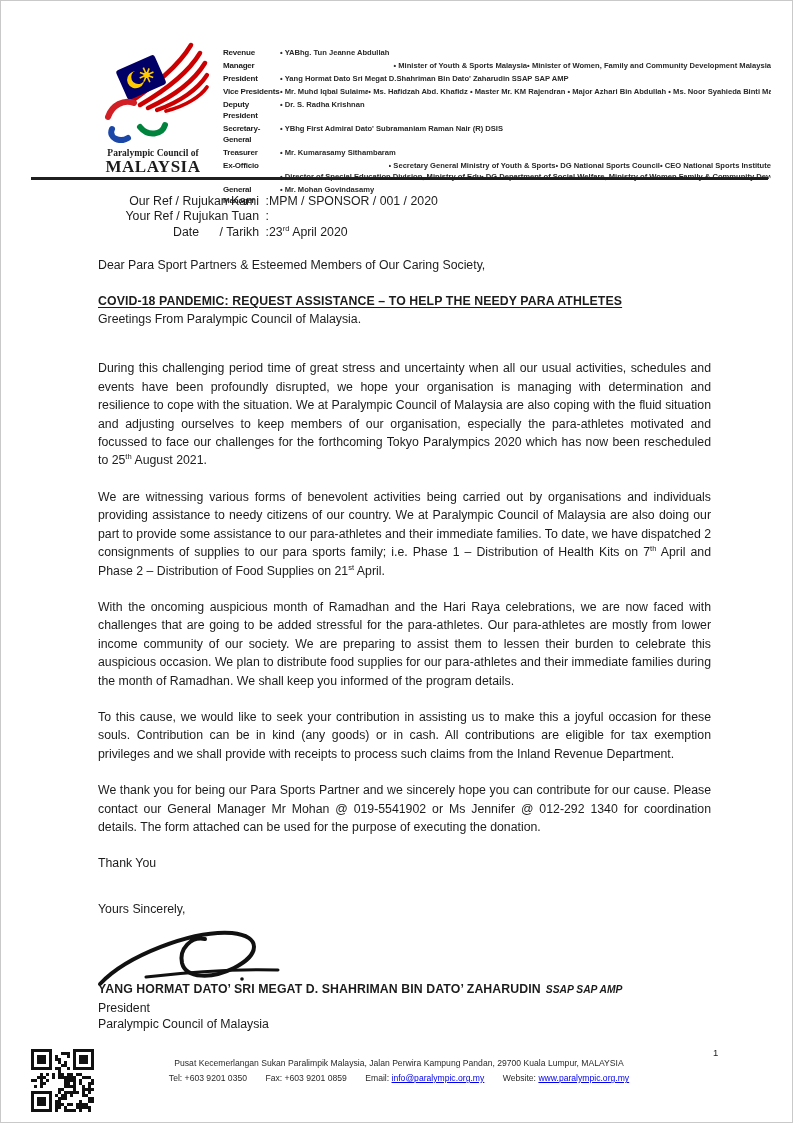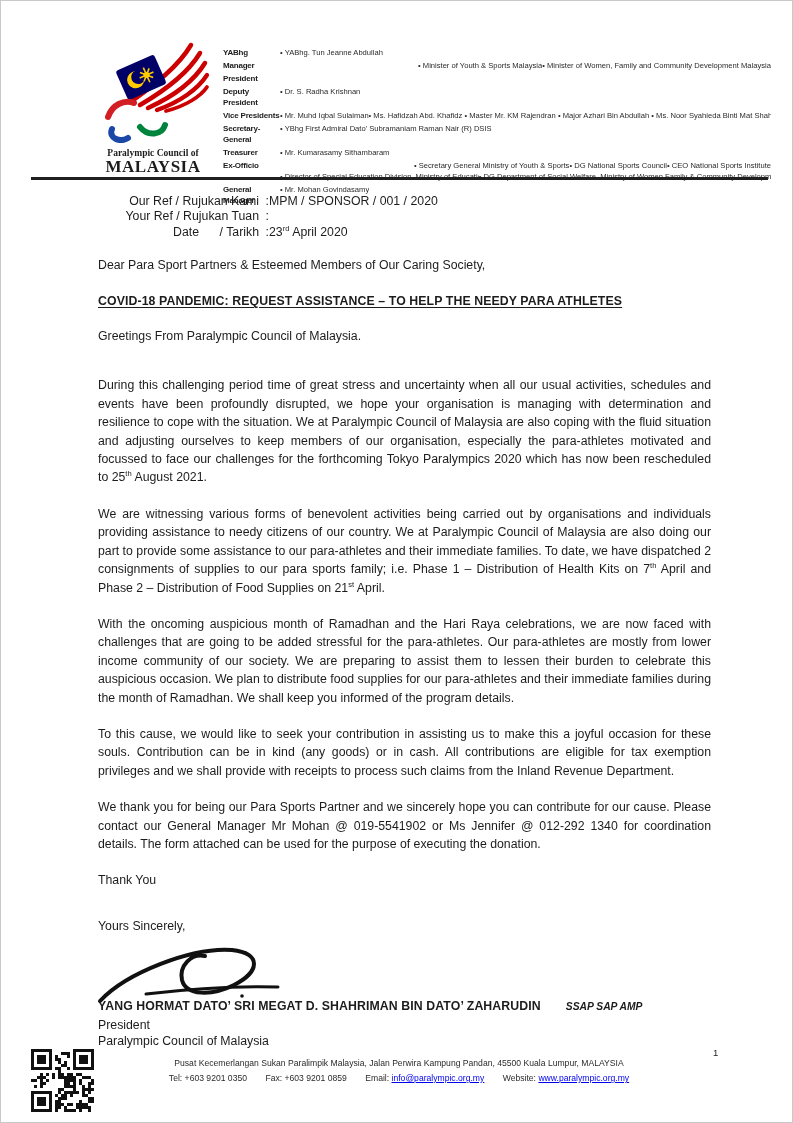--- a/index.html
+++ b/index.html
@@ -8,40 +8,40 @@
     background:#ffffff; color:#1c1c1c; overflow:hidden;
     font-family:"Liberation Sans", sans-serif;
     border:1px solid #c9c9c9; box-sizing:border-box;
   }
   
   .logo{position:absolute; left:93px; top:38px; width:118px; height:136px; text-align:center;}
   .lh-officials{position:absolute; left:222px; top:46px; width:548px;}
   .lh-row{display:flex; align-items:flex-start; margin-bottom:2px;}
   .lh-role{flex:0 0 57px; font-size:8px; font-weight:bold; line-height:11px; letter-spacing:-0.2px;}
   .lh-lines{flex:1; min-width:0;}
-  .lh-line{display:flex; font-size:7.6px; line-height:11px; color:#2a2a2a;}
+  .lh-line{display:flex; font-size:7.6px; line-height:11px; color:#2a2a2a;font-weight:bold;}
   .lh-line.multi{justify-content:flex-end;}
   .lh-item{white-space:nowrap; overflow:hidden;}
   .lh-item::before{content:"•  ";}
   .rule{position:absolute; left:30px; right:24px; top:176px; height:3px; background:#1f1f1f;}
   
   .body-block{position:absolute; left:97px; top:193px; width:613px; font-size:12.3px; line-height:18.4px;}
   .ref-row{display:flex; line-height:15.4px;text-align:right;}
   .ref-label{flex:0 0 161px; white-space:pre;}
   .ref-colon{flex:0 0 10px;}
   .salutation{margin-top:16px;}
   .subject{margin-top:17px; font-weight:bold; text-decoration:underline; text-underline-offset:2px; letter-spacing:0.1px;}
-  .greeting{margin-top:17px;}
+  .greeting{}
   p.para{margin:18px 0 0 0; text-align:justify;}
   p.para.first{margin-top:31px;}
   .thankyou{margin-top:18px;}
   .closing{margin-top:27px;}
   .sig-wrap{margin:4px 0 -16px -6px; height:74px;}
   .sig-name{font-weight:bold; font-size:12.3px; letter-spacing:0.1px;}
-  .sig-honorific{font-weight:bold; font-style:italic; font-size:10.3px; padding-left:25px;}
+  .sig-honorific{font-weight:bold; font-style:italic; font-size:10.3px; padding-left:5px;}
   .sig-title, .sig-org{line-height:16.5px;}
   sup{font-size:0.62em; vertical-align:super; line-height:0;}
   
   .qr{position:absolute; left:30px; top:1048px; width:63px; height:63px;}
   .footer-text{position:absolute; left:90px; top:1055px; width:616px; text-align:center; font-size:8.6px; line-height:15px; color:#2a2a2a;}
   .footer-link{color:#0000EE; text-decoration:underline;}
   .footer-seg{padding:0 8px;}
   .page-number{position:absolute; left:712px; top:1046px; font-size:9.5px;}
   .logo-text-top{font-family:"Liberation Serif", serif; font-weight:bold; font-size:9.5px; margin-top:1px;}
   .logo-text-bottom{font-family:"Liberation Serif", serif; font-weight:bold; font-size:17px; letter-spacing:0.5px; margin-top:-1px;}
@@ -82,53 +82,58 @@
         <path d="M18,90 C14,99 26,104 34,99" stroke="#1B47A8" stroke-width="6"></path>
         <path d="M46,88 C54,98 68,96 71,86" stroke="#00843D" stroke-width="6"></path>
       </g>
     </svg>
     <div class="logo-text-top">Paralympic Council of</div>
     <div class="logo-text-bottom">MALAYSIA</div>
   </div>
 
   <div class="lh-officials" id="lh-officials">
       <div class="lh-row">
-        <span class="lh-role">YABhg</span>
+        <span class="lh-role">Revenue</span>
         <div class="lh-lines">
           <div class="lh-line">
             <span class="lh-item">YABhg. Tun Jeanne Abdullah</span>
           </div>
         </div>
       </div>
       <div class="lh-row">
         <span class="lh-role">Manager</span>
         <div class="lh-lines">
           <div class="lh-line multi">
             <span class="lh-item">Minister of Youth &amp; Sports Malaysia</span>
             <span class="lh-item">Minister of Women, Family and Community Development Malaysia</span>
           </div>
         </div>
       </div>
       <div class="lh-row">
         <span class="lh-role">President</span>
-      </div>
-      <div class="lh-row">
-        <span class="lh-role">Deputy President</span>
-        <div class="lh-lines">
-          <div class="lh-line">
-            <span class="lh-item">Dr. S. Radha Krishnan</span>
+        <div class="lh-lines">
+          <div class="lh-line">
+            <span class="lh-item">Yang Hormat Dato Sri Megat D.Shahriman Bin Dato' Zaharudin SSAP SAP AMP</span>
           </div>
         </div>
       </div>
       <div class="lh-row">
         <span class="lh-role">Vice Presidents</span>
         <div class="lh-lines">
           <div class="lh-line multi">
             <span class="lh-item">Mr. Muhd Iqbal Sulaiman</span>
             <span class="lh-item">Ms. Hafidzah Abd. Khafidz • Master Mr. KM Rajendran • Major Azhari Bin Abdullah • Ms. Noor Syahieda Binti Mat Shah</span>
+          </div>
+        </div>
+      </div>
+      <div class="lh-row">
+        <span class="lh-role">Deputy President</span>
+        <div class="lh-lines">
+          <div class="lh-line">
+            <span class="lh-item">Dr. S. Radha Krishnan</span>
           </div>
         </div>
       </div>
       <div class="lh-row">
         <span class="lh-role">Secretary-General</span>
         <div class="lh-lines">
           <div class="lh-line">
             <span class="lh-item">YBhg First Admiral Dato' Subramaniam Raman Nair (R) DSIS</span>
           </div>
         </div>
@@ -342,21 +347,21 @@
       <rect x="6" y="6" width="9" height="9" fill="#111"></rect>
       <rect x="42" y="0" width="21" height="21" fill="#111"></rect>
       <rect x="45" y="3" width="15" height="15" fill="#fff"></rect>
       <rect x="48" y="6" width="9" height="9" fill="#111"></rect>
       <rect x="0" y="42" width="21" height="21" fill="#111"></rect>
       <rect x="3" y="45" width="15" height="15" fill="#fff"></rect>
       <rect x="6" y="48" width="9" height="9" fill="#111"></rect>
     </svg>
 
   <div class="footer-text">
-    <div>Pusat Kecemerlangan Sukan Paralimpik Malaysia, Jalan Perwira Kampung Pandan, 45500 Kuala Lumpur, MALAYSIA</div>
+    <div>Pusat Kecemerlangan Sukan Paralimpik Malaysia, Jalan Perwira Kampung Pandan, 29700 Kuala Lumpur, MALAYSIA</div>
     <div>
       <span class="footer-seg">Tel: +603 9201 0350</span>
       <span class="footer-seg">Fax: +603 9201 0859</span>
       <span class="footer-seg"><span>Email:</span> <a href="#" class="footer-link">info@paralympic.org.my</a></span>
       <span class="footer-seg"><span>Website:</span> <a href="#" class="footer-link">www.paralympic.org.my</a></span>
     </div>
   </div>
 
   <div class="page-number">1</div>
 

